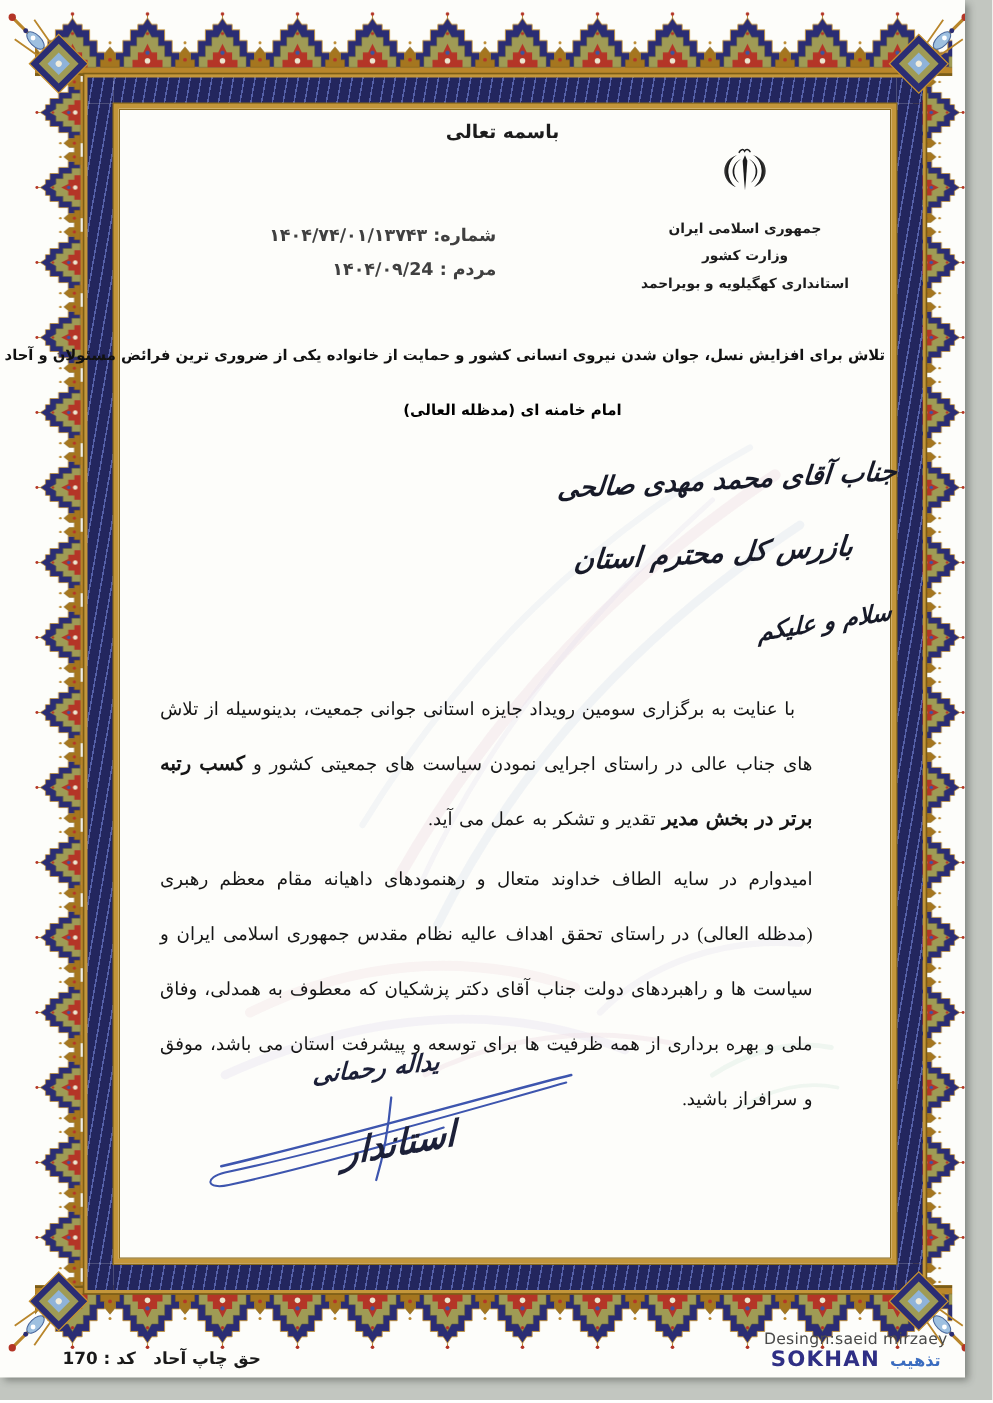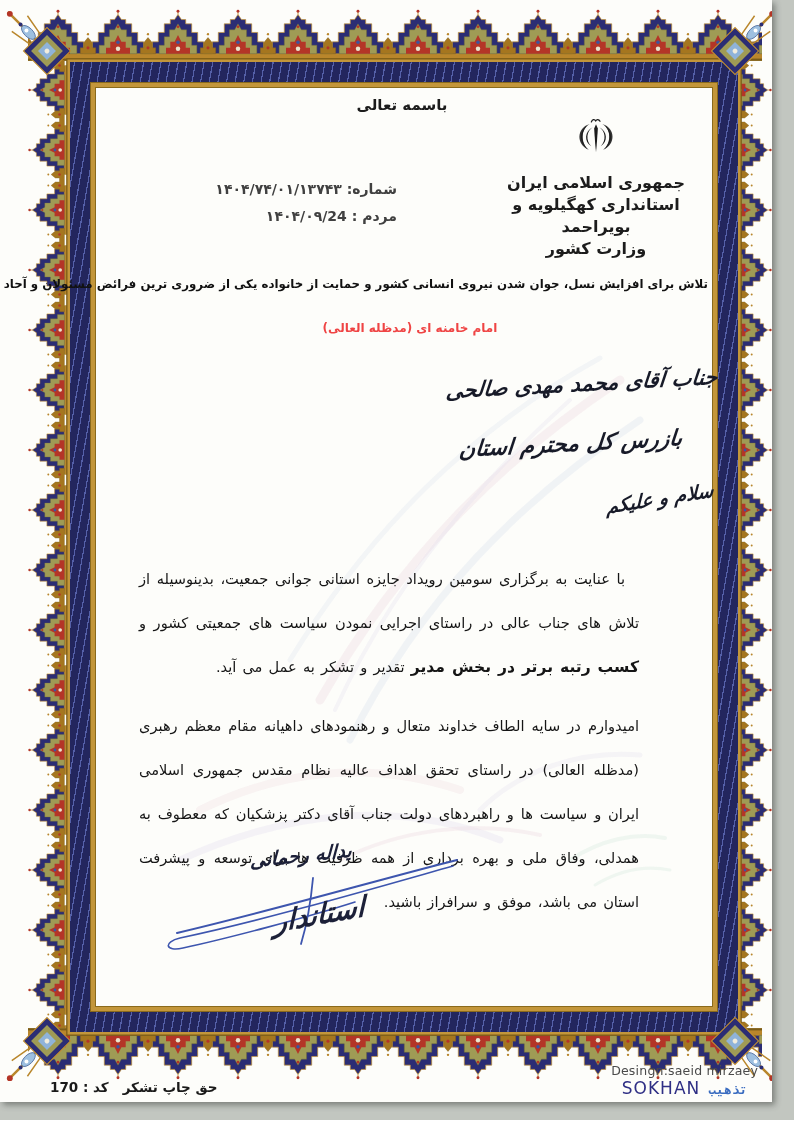--- a/index.html
+++ b/index.html
@@ -32,58 +32,58 @@
   .corner svg{width:100%;height:100%;display:block;}
 
   .watermark{position:absolute;left:140px;top:340px;width:540px;height:560px;opacity:.85;pointer-events:none;}
 
   
   .fa{direction:rtl;}
   .bismillah{position:absolute;left:342px;top:96px;width:120px;text-align:center;
     font-size:15px;font-weight:bold;color:#1c1c1c;}
   .letterhead-right{position:absolute;right:78px;top:116px;width:196px;text-align:center;color:#1c1c1c;}
   .emblem{height:48px;display:flex;justify-content:center;margin-bottom:8px;}
-  .org-line{display:block;font-size:16px;font-weight:bold;line-height:22px;}
+  .org-line{display:block;font-size:11px;font-weight:bold;line-height:22px;}
   .letterhead-left{position:absolute;left:175px;top:176px;width:222px;direction:rtl;text-align:right;
     font-size:14px;font-weight:bold;color:#404040;line-height:27px;}
   .numline{white-space:nowrap;}
   .numline .val{direction:ltr;unicode-bidi:embed;}
 
   .quote{position:absolute;left:78px;right:64px;top:277px;text-align:center;font-size:11.8px;
     font-weight:bold;color:#111;white-space:nowrap;direction:rtl;}
   .attribution{position:absolute;left:0;right:0;top:321px;text-align:center;font-size:12px;
-    font-weight:bold;color:#ef4444;direction:rtl;padding-left:48px;}
+    font-weight:bold;color:#000000;direction:rtl;padding-left:48px;}
 
   .callig{position:absolute;direction:rtl;font-weight:bold;font-style:italic;color:#171a28;
     transform:rotate(-3deg) skewX(-8deg);white-space:nowrap;}
   .recip-name{right:55px;top:372px;font-size:21px;}
   .recip-title{right:90px;top:431px;font-size:22px;}
   .salutation{right:58px;top:487px;font-size:19px;transform:rotate(-9deg) skewX(-10deg);}
 
   .body-text{position:absolute;left:124px;right:118px;top:542px;direction:rtl;text-align:justify;
     font-size:14.6px;color:#151515;line-height:44px;word-spacing:1.5px;}
-  .body-text p{margin:15px;}
+  .body-text p{margin:4px;font-family:Liberation Serif, serif;}
   .body-text p.first{text-indent:14px;}
   .achv{font-weight:bold;font-size:15.6px;}
 
   .sig-block{position:absolute;left:155px;top:840px;width:312px;height:118px;}
   .sig-name{position:absolute;left:95px;top:4px;font-size:19px;font-weight:bold;font-style:italic;
     color:#1c2038;transform:rotate(-6deg) skewX(-8deg);white-space:nowrap;direction:rtl;}
   .sig-title{position:absolute;left:118px;top:58px;font-size:28px;font-weight:bold;font-style:italic;
     color:#1c2038;transform:rotate(-10deg) skewX(-10deg);white-space:nowrap;direction:rtl;}
   .sig-stroke{position:absolute;left:0;top:0;width:312px;height:118px;}
 
   .footer-left{position:absolute;left:50px;bottom:7px;display:flex;gap:14px;align-items:baseline;
     font-size:13.5px;font-weight:bold;color:#1a1a1a;direction:ltr;}
   .footer-left span{unicode-bidi:plaintext;}
   .design-credit{position:absolute;right:14px;bottom:4px;text-align:right;direction:ltr;margin-top:42px;}
   .credit-line{font-size:12.5px;color:#4a4a4a;letter-spacing:.2px;}
   .brand-line{display:flex;justify-content:center;align-items:baseline;gap:8px;}
-  .brand{font-size:17px;font-weight:400;color:#2f2f85;letter-spacing:1px;}
-  .brand-fa{font-size:13px;color:#3a6cc0;font-weight:bold;font-family:Liberation Mono, monospace;}
+  .brand{font-size:17px;font-weight:700;color:#2f2f85;letter-spacing:1px;}
+  .brand-fa{font-size:13px;color:#3a6cc0;font-weight:bold;}
 </style>
 </head>
 <body>
 
 <div class="stage">
   <div class="paper">
 
     <svg width="0" height="0" style="position:absolute" aria-hidden="true">
       <defs>
         <g id="edge-crown">
@@ -216,22 +216,22 @@
 
     <div class="bismillah">باسمه تعالی</div>
 
     <div class="letterhead-right">
       <div class="emblem">
         <svg viewBox="0 0 64 64" width="46" height="46">
             <use href="#iran-emblem"></use>
           </svg>
       </div>
       <span class="org-line fa">جمهوری اسلامی ایران</span>
+      <span class="org-line fa">وزارت کشور</span>
       <span class="org-line fa">استانداری کهگیلویه و بویراحمد</span>
-      <span class="org-line fa">وزارت کشور</span>
     </div>
 
     <div class="letterhead-left">
       <div class="numline">
         <span>شماره:</span>
         <span class="val">۱۴۰۴/۷۴/۰۱/۱۳۷۴۳</span>
       </div>
       <div class="numline">
         <span>مردم :</span>
         <span class="val">۱۴۰۴/۰۹/24</span>
@@ -257,21 +257,21 @@
           <path d="M298,26 C220,48 110,80 25,98 C8,102 10,112 28,108 C70,99 150,78 200,62" stroke-width="1.6"></path>
           <path d="M158,38 C156,60 152,84 146,104" stroke-width="1.8"></path>
         </g>
       </svg>
       <div class="sig-name">یداله رحمانی</div>
       <div class="sig-title">استاندار</div>
     </div>
 
     <div class="footer-left">
       <span>کد : 170</span>
-      <span>حق ‎چاپ ‎تشکر</span>
+      <span>حق ‎چاپ ‎آحاد</span>
     </div>
     <div class="design-credit">
       <div class="credit-line">Desingn:saeid mirzaey</div>
       <div class="brand-line">
         <span class="brand">SOKHAN</span>
         <span class="brand-fa">تذهیب</span>
       </div>
     </div>
 
   </div>

